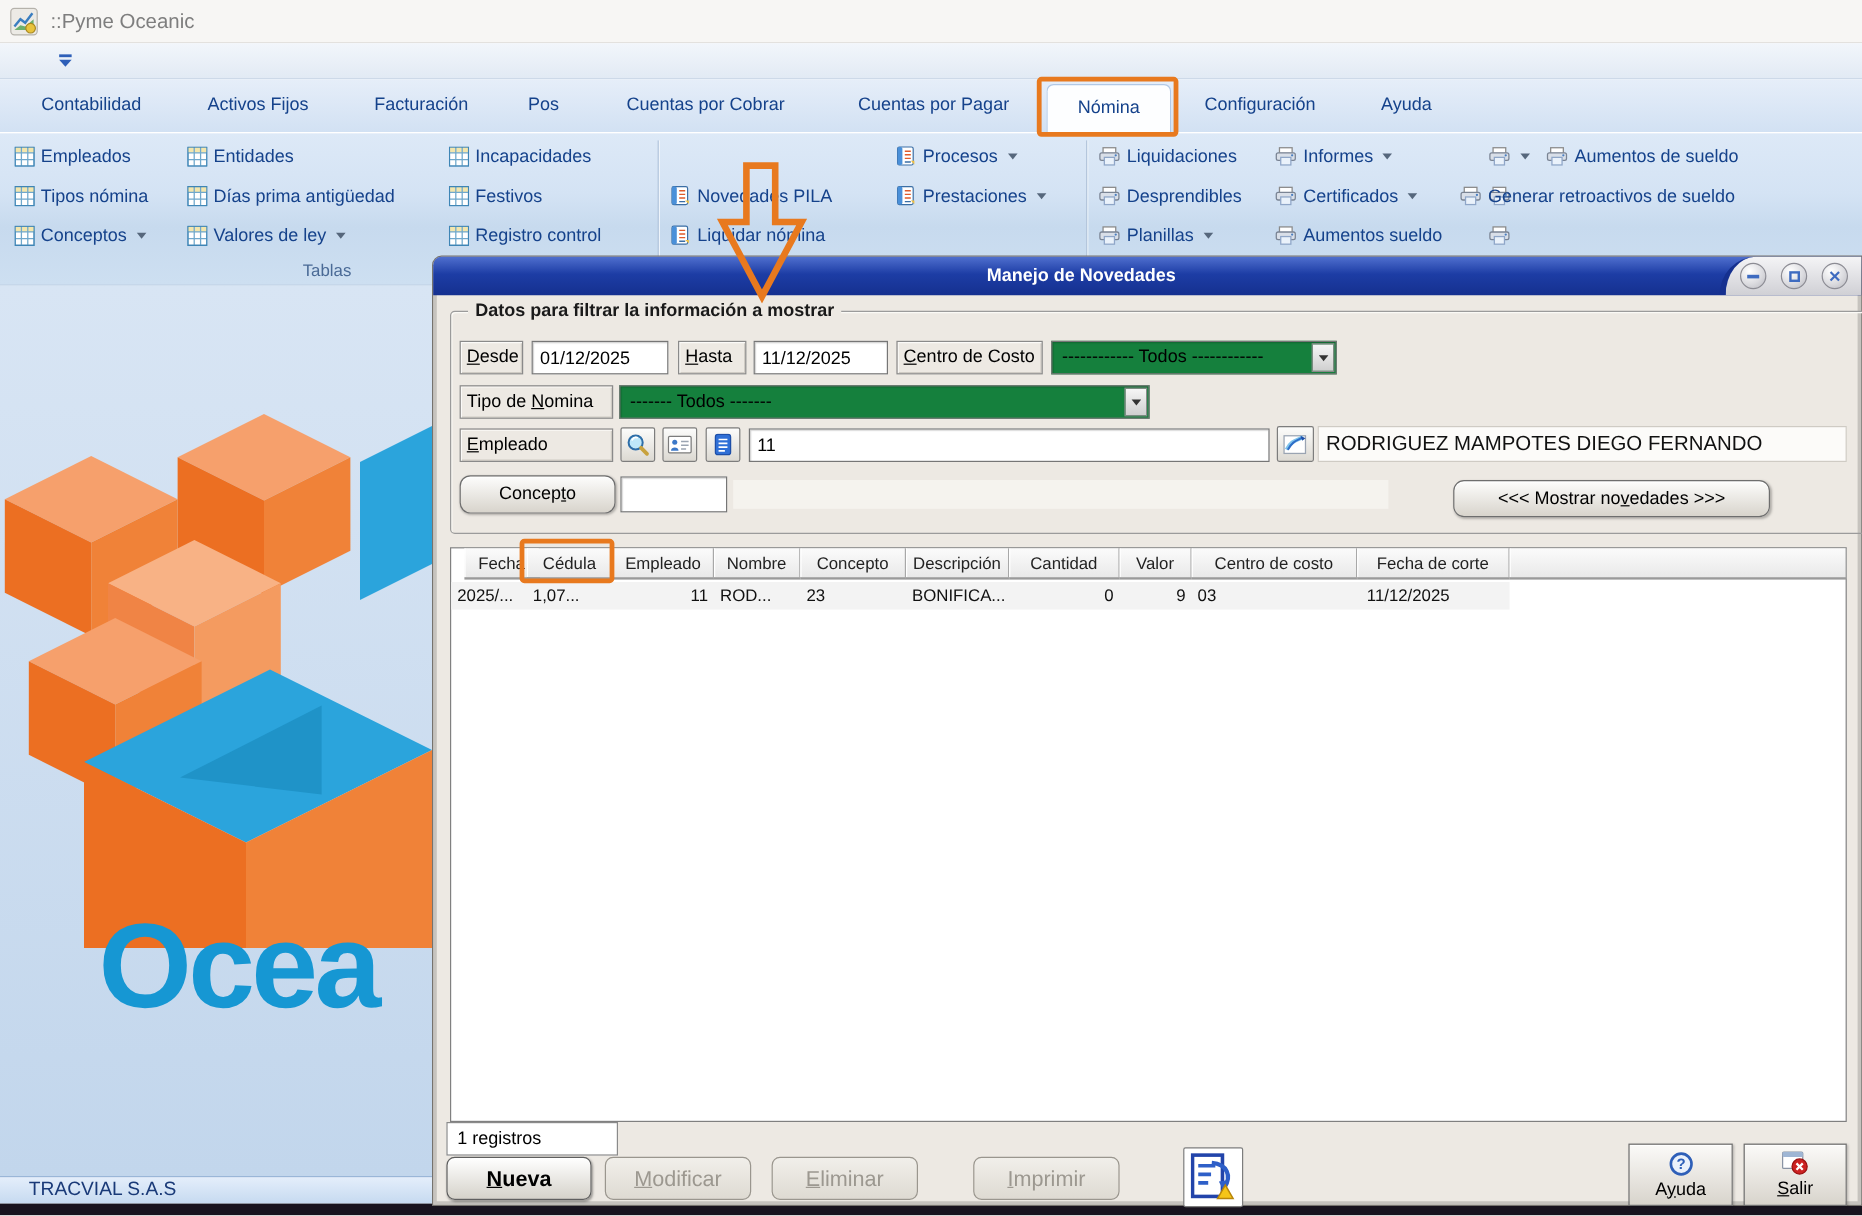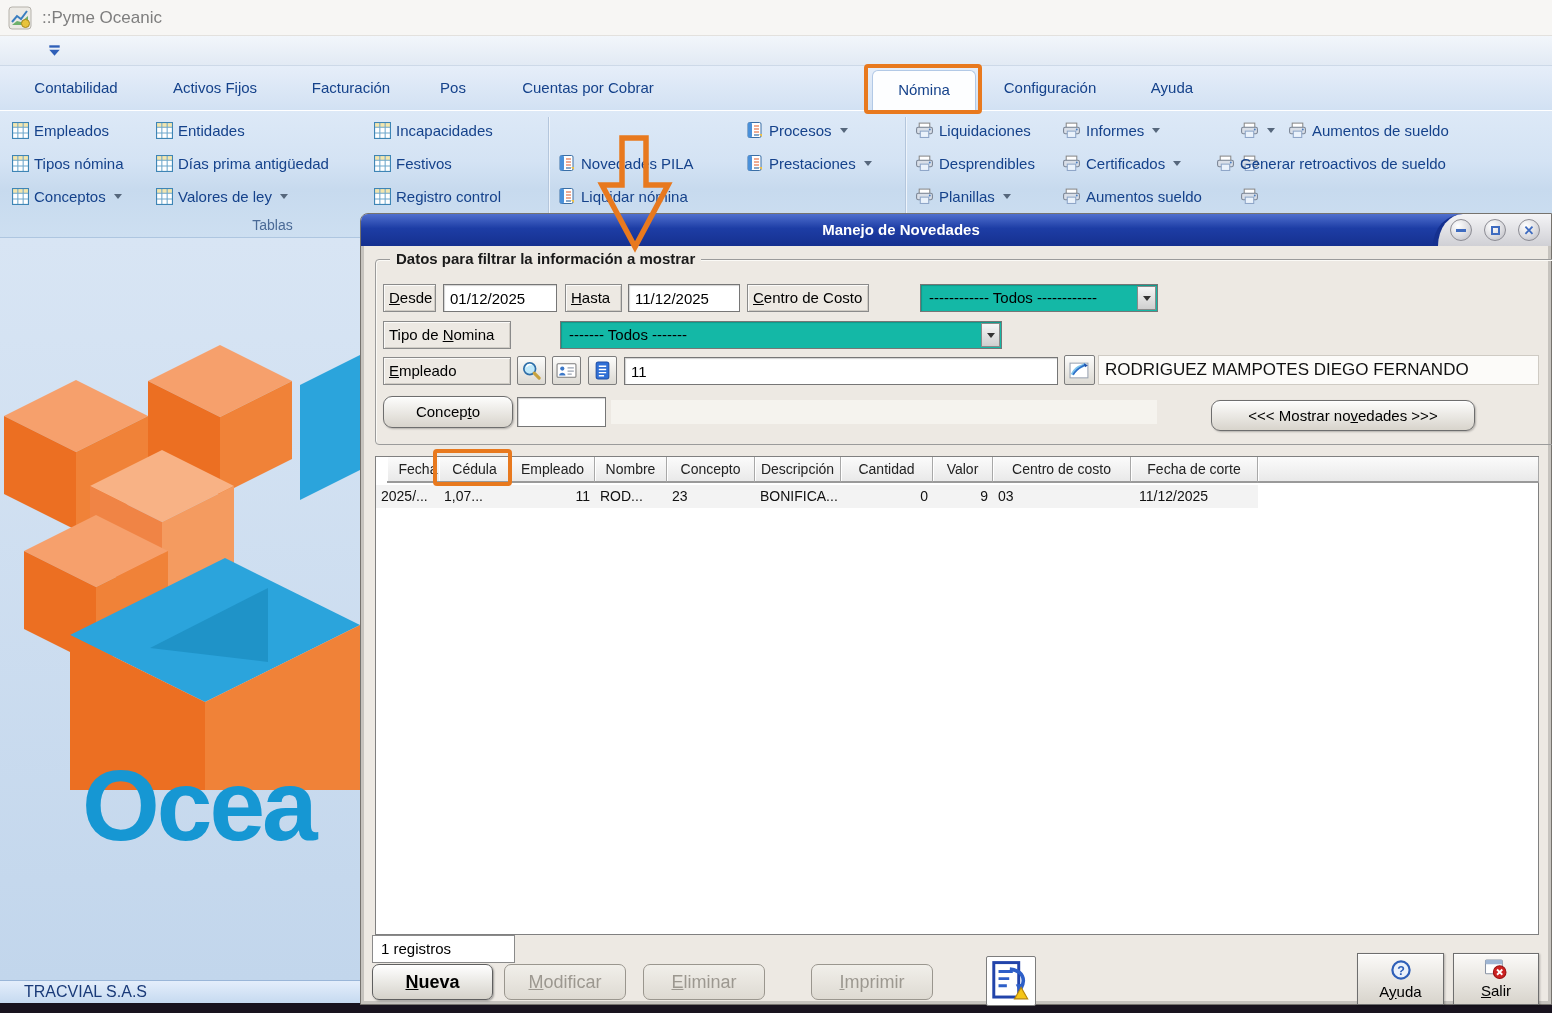--- a/index.html
+++ b/index.html
@@ -41,21 +41,21 @@
   .dlg-title-end { position:absolute; right:0; top:0; width:118px; height:32px; background:linear-gradient(#f4f4f6,#d0d0d5); border-top-left-radius:30px 32px; border-left:5px solid #15308f; }
   .wbtn { position:absolute; top:5px; width:22px; height:22px; border-radius:50%; background:radial-gradient(circle at 35% 30%, #ffffff, #dcdce0 55%, #b9b9c0); border:1px solid #8c8c94; display:flex; align-items:center; justify-content:center; color:#3e6bc0; font-size:13px; font-weight:bold; }
   .wbtn .bar { width:10px; height:3px; background:#3e6bc0; }
   .wbtn .sq { width:9px; height:9px; border:2px solid #3e6bc0; }
 
   .groupbox { position:absolute; left:14px; top:45px; width:1359px; height:186px; border:1px solid #9b9b9b; border-radius:4px; box-shadow:inset 1px 1px 0 #fbfaf6; }
   .groupbox .cap { position:absolute; left:14px; top:-10px; background:#ede9e3; padding:0 6px; font-size:15px; font-weight:bold; color:#1a1a1a; white-space:nowrap; }
 
   .lplate { position:absolute; height:28px; line-height:26px; padding-left:5px; font-size:15px; color:#000; background:#ede9e3; border:1px solid #8a8a8a; box-shadow:inset 1px 1px 0 #fbfaf8, inset -1px -1px 0 #cfcbc4; }
   .tinput { position:absolute; height:28px; border:1px solid #767676; box-shadow:inset 1px 1px 1px rgba(0,0,0,.18); background:#fff; font-family:"Liberation Sans",sans-serif; font-size:15px; padding-left:6px; }
-  .combo { position:absolute; height:28px; background:#14b8a6; border:1px solid #767676; box-shadow:inset 1px 1px 1px rgba(0,0,0,.18); font-size:15px; line-height:26px; padding-left:8px; white-space:nowrap; overflow:hidden;margin-left:44px; }
+  .combo { position:absolute; height:28px; background:#15803d; border:1px solid #767676; box-shadow:inset 1px 1px 1px rgba(0,0,0,.18); font-size:15px; line-height:26px; padding-left:8px; white-space:nowrap; overflow:hidden; }
   .combo .dd { position:absolute; right:1px; top:1px; width:19px; height:24px; background:linear-gradient(#f6f6f6,#cfcfcf); border:1px solid #8a8a8a; display:flex; align-items:center; justify-content:center; }
   .combo .dd i { width:0; height:0; border-left:4px solid transparent; border-right:4px solid transparent; border-top:5px solid #333; }
   .tbtn { position:absolute; width:29px; height:29px; background:linear-gradient(#fcfcfb,#dcd9d2); border:1px solid #7d7d7d; border-radius:2px; display:flex; align-items:center; justify-content:center; }
   .flatfield { position:absolute; background:#f5f3ee; }
   .namefield { position:absolute; height:30px; background:#fcfbf9; border:1px solid #cfcbc4; font-size:17px; line-height:28px; padding-left:6px; color:#111; white-space:nowrap; overflow:hidden; }
 
   .rbtn { position:absolute; border:1px solid #6e6e6e; border-radius:9px; background:linear-gradient(#fdfdfc,#d8d4cc); font-family:"Liberation Sans",sans-serif; font-size:15px; color:#000; text-align:center; box-shadow:1px 1px 2px rgba(0,0,0,.25), inset 0 1px 0 #fff; }
   .pbtn { position:absolute; border:1px solid #5f5f5f; border-radius:7px; background:linear-gradient(#ffffff,#d5d2ca); font-size:18px; font-weight:600; color:#000; text-align:center; box-shadow:1px 1px 2px rgba(0,0,0,.35), inset 0 1px 0 #fff; }
   .pbtn.disabled { border-color:#9a968e; background:linear-gradient(#f1efea,#dedad2); color:#9c9890; font-weight:400; box-shadow:none; }
   .bigbtn { position:absolute; border:1px solid #6e6e6e; background:linear-gradient(#fbfaf8,#d8d4cc); display:flex; flex-direction:column; align-items:center; justify-content:center; gap:2px; font-size:15px; color:#000; box-shadow:1px 1px 2px rgba(0,0,0,.25), inset 0 1px 0 #fff; }
@@ -163,20 +163,21 @@
         <use href="#i-chevron"></use>
       </svg>
   </div>
 
   <div class="abs tabrow">
     <div class="tab" style="left:25px;width:102px">Contabilidad</div>
     <div class="tab" style="left:165px;width:100px">Activos Fijos</div>
     <div class="tab" style="left:303px;width:96px">Facturación</div>
     <div class="tab" style="left:432px;width:42px">Pos</div>
     <div class="tab" style="left:510px;width:156px">Cuentas por Cobrar</div>
+    <div class="tab" style="left:703px;width:150px">Cuentas por Pagar</div>
     <div class="tab selected" style="left:872px;width:104px">Nómina</div>
     <div class="tab" style="left:993px;width:114px">Configuración</div>
     <div class="tab" style="left:1146px;width:52px">Ayuda</div>
   </div>
 
   <div class="abs ribbon">
 
     <div class="ri" style="left:12px;top:7px">
         <svg class="ic" width="17" height="17">
           <use href="#i-grid"></use>

